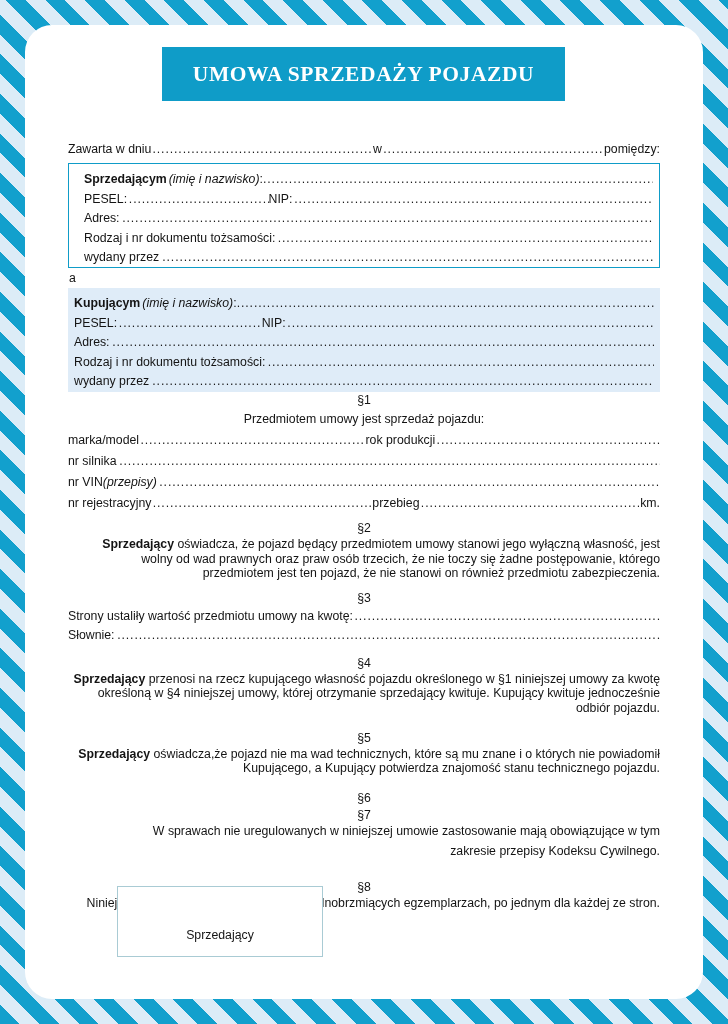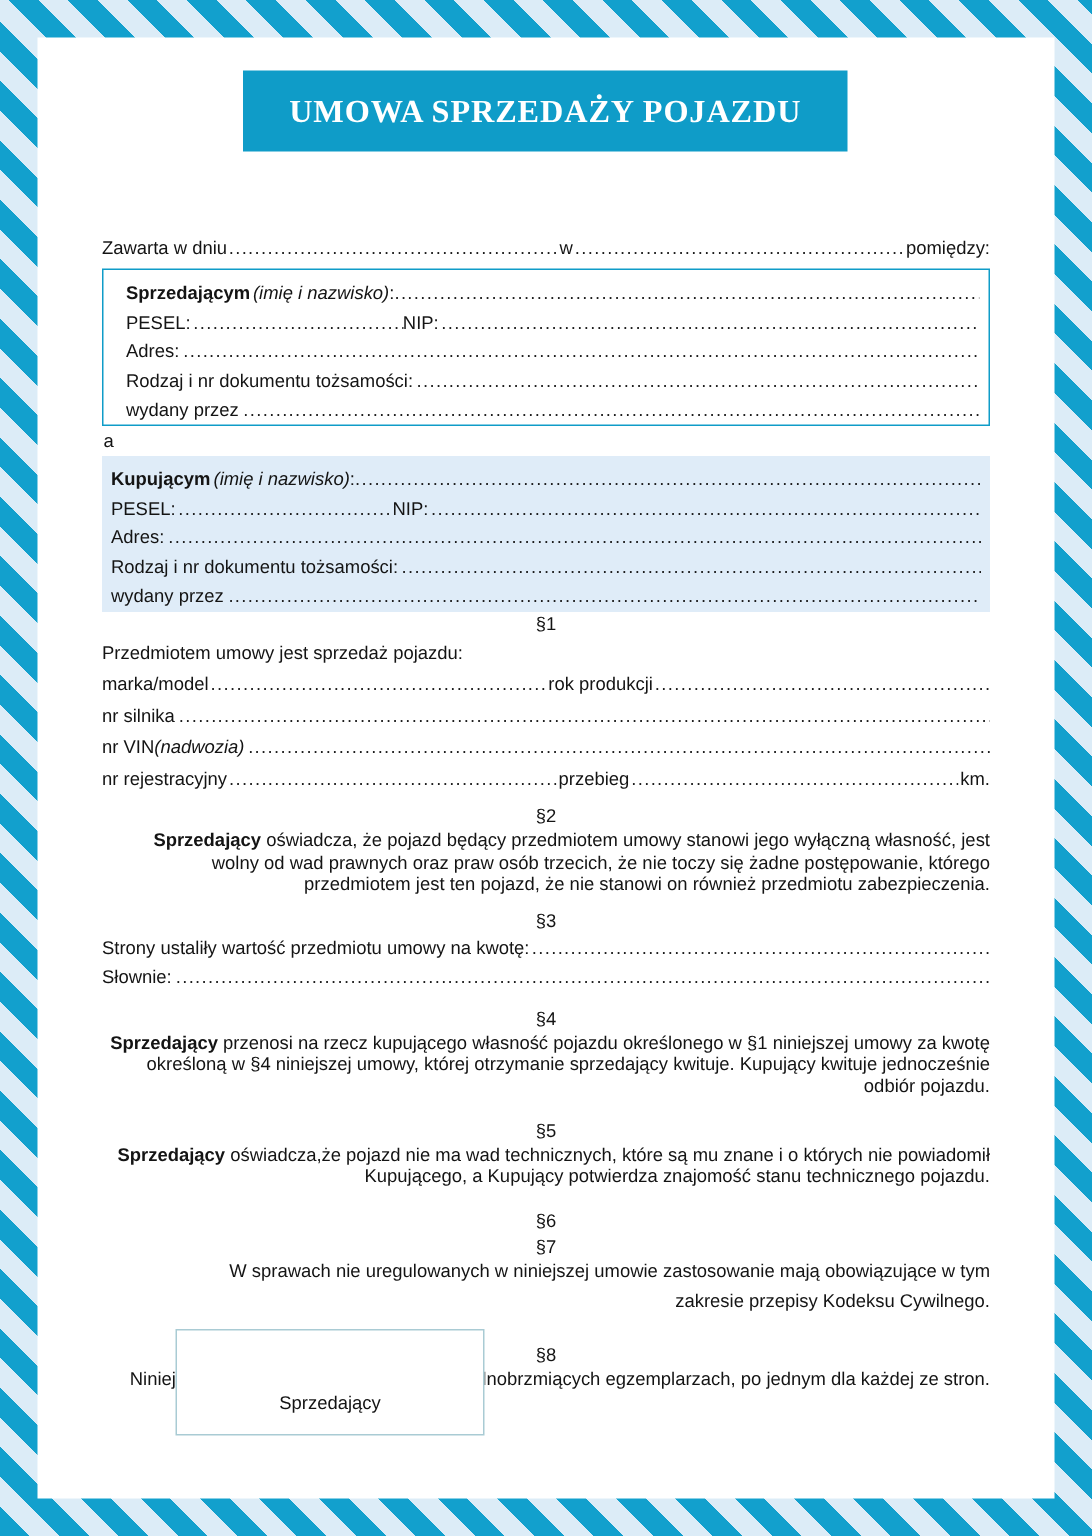--- a/index.html
+++ b/index.html
@@ -29,20 +29,21 @@
     overflow: hidden;
   }
   .page-inner {
     position: absolute;
     left: 25px;
     top: 25px;
     right: 25px;
     bottom: 25px;
     background: #ffffff;
     overflow: hidden;
+    border-radius: 27px;
   }
 
   
   .title-bar {
     position: absolute;
     left: 137px;
     top: 22px;
     width: 403px;
     height: 54px;
     background: #0f9cc8;
@@ -87,21 +88,20 @@
   }
   .lbl { flex: 0 0 auto; }
   .b { font-weight: bold; }
   .i { font-style: italic; }
 
   
   .line-zawarta {
     height: 24px;
     line-height: 24px;
     padding-bottom: 2px;
-    margin-top: 16px;
   }
 
   
   .party-box {
     box-sizing: border-box;
     width: 592px;
     padding: 6px 6px 7px 6px;
   }
   .party-box.seller {
     border: 1.6px solid #0f9cc8;
@@ -140,20 +140,21 @@
     font-size: 12.3px;
     text-align: right;
   }
   .field-row {
     height: 21px;
     line-height: 21px;
     display: flex;
     align-items: baseline;
     white-space: nowrap;
     overflow: hidden;
+    justify-content: center;
   }
   .field-row.tight { height: 19.5px; line-height: 19.5px; }
   .spacer-6 { height: 6px; }
   .spacer-9 { height: 9px; }
   .spacer-14 { height: 14px; }
   .spacer-20 { height: 20px; }
 
   
   .sign-area {
     position: absolute;
@@ -299,21 +300,21 @@
       </div>
 
       <div class="field-row">
         <span class="lbl">nr silnika</span>
         <span style="width:4px"></span>
         <span class="dots">..............................................................................................................................................................................................</span>
       </div>
 
       <div class="field-row">
         <span class="lbl">nr VIN </span>
-        <span class="lbl i">(nadwozia)</span>
+        <span class="lbl i">(przepisy)</span>
         <span style="width:4px"></span>
         <span class="dots">..............................................................................................................................................................................................</span>
       </div>
 
       <div class="field-row">
         <span class="lbl">nr rejestracyjny</span>
         <span style="width:4px"></span>
         <span class="dots">...........................................................................................................................................................</span>
         <span style="width:5px"></span>
         <span class="lbl">przebieg</span>

